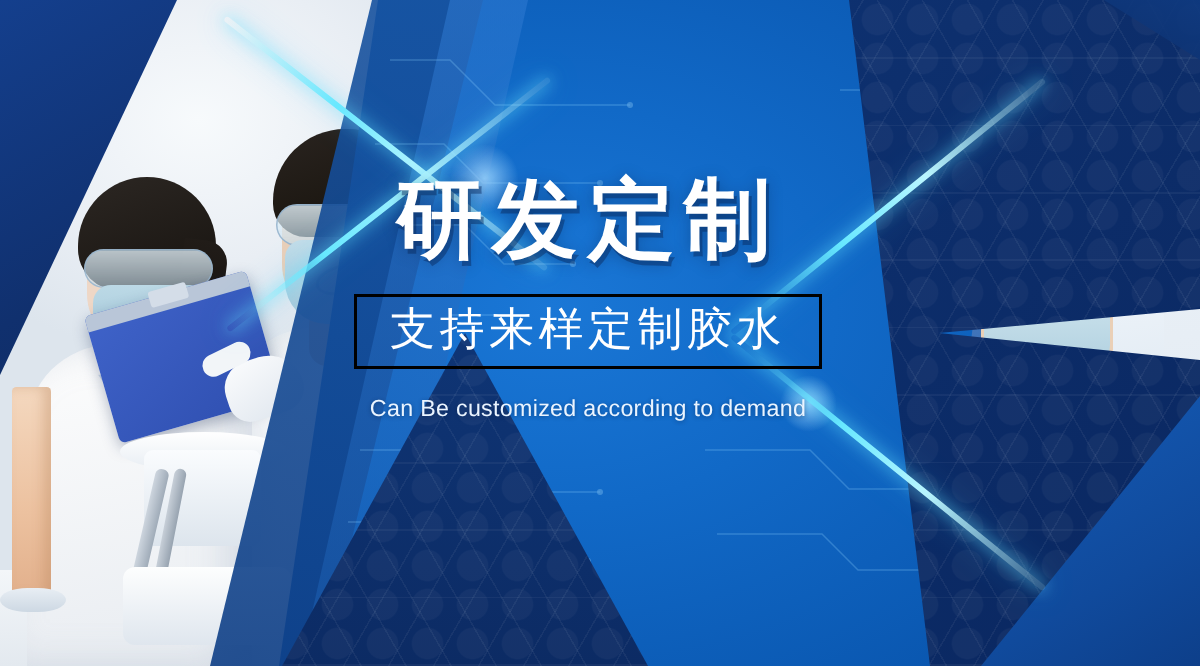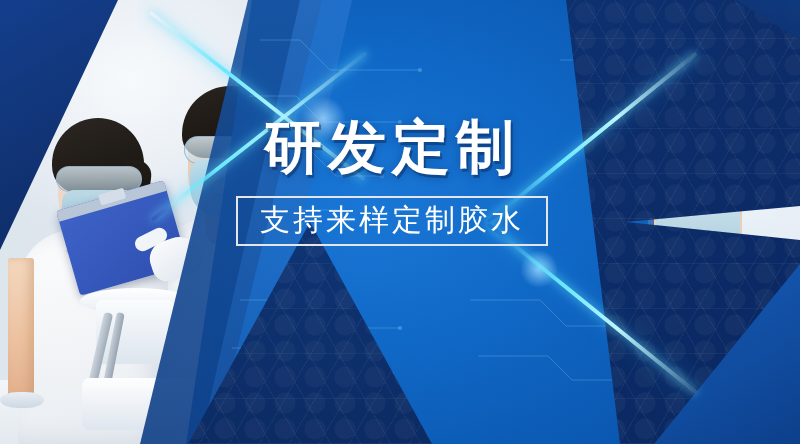--- a/index.html
+++ b/index.html
@@ -401,21 +401,21 @@
   }
   .title{
     margin-top:118px;
     font-size:58px; line-height:1; font-weight:700; color:#ffffff;
     letter-spacing:6px;
     text-shadow:2px 3px 0 rgba(8,40,92,.45), 0 2px 10px rgba(6,30,70,.35);
     font-family:"Liberation Sans","DejaVu Sans",sans-serif;
   }
   .subtitle-box{
     margin-top:20px;
-    border:2px solid #e5e5e5;
+    border:2px solid #000000;
     padding:6px 22px 8px 22px;
   }
   .subtitle{
     font-size:30px; line-height:1.08; font-weight:400; color:#ffffff;
     letter-spacing:3px;
     font-family:"Liberation Sans","DejaVu Sans",sans-serif;
   }
   .eng{
     margin-top:16px; text-align:center;
     font-size:15.5px; line-height:1.42; color:#eaf4ff;
@@ -556,16 +556,17 @@
   </div>
 
   <div class="content">
     <div class="title">研发定制</div>
 
     <div class="subtitle-box">
       <div class="subtitle">支持来样定制胶水</div>
     </div>
 
     <div class="eng">
+      <div>Can Be customized according to demand</div>
     </div>
   </div>
 
 </div>
 
 </body></html>

